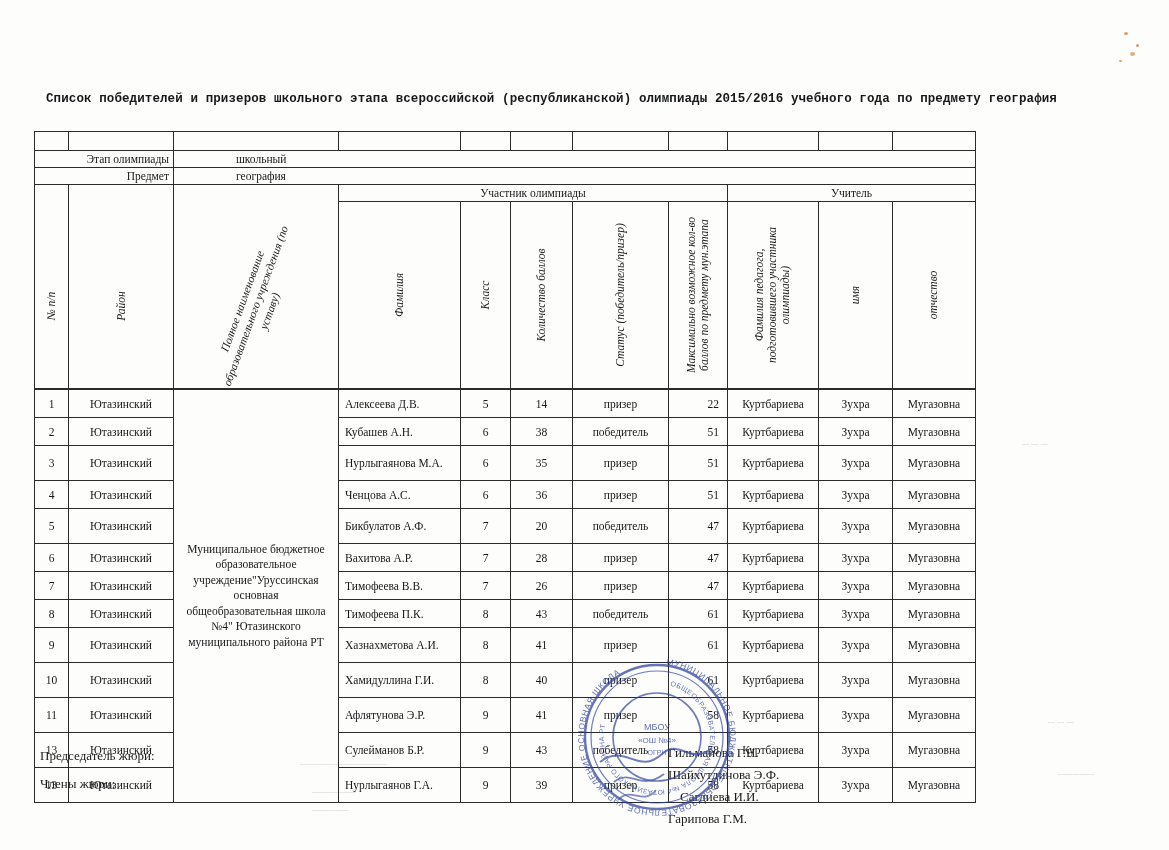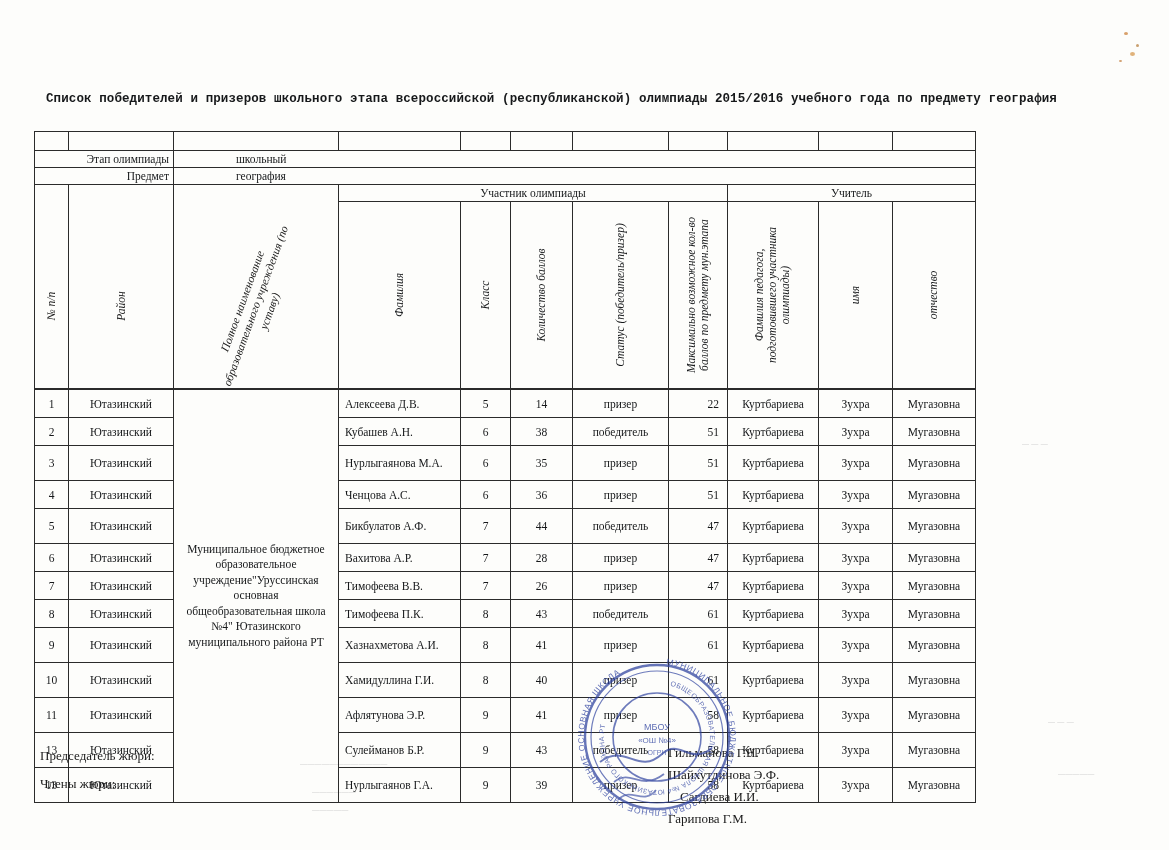--- a/index.html
+++ b/index.html
@@ -305,21 +305,21 @@
       <td class="cell-c">Куртбариева</td>
       <td class="cell-c">Зухра</td>
       <td class="cell-c">Мугазовна</td>
     </tr>
 
     <tr class="data-row tall">
       <td class="cell-c">5</td>
       <td class="cell-c">Ютазинский</td>
       <td class="cell-l">Бикбулатов А.Ф.</td>
       <td class="cell-c">7</td>
-      <td class="cell-c">44</td>
+      <td class="cell-c">20</td>
       <td class="cell-c">победитель</td>
       <td class="cell-r">47</td>
       <td class="cell-c">Куртбариева</td>
       <td class="cell-c">Зухра</td>
       <td class="cell-c">Мугазовна</td>
     </tr>
 
     <tr class="data-row">
       <td class="cell-c">6</td>
       <td class="cell-c">Ютазинский</td>

